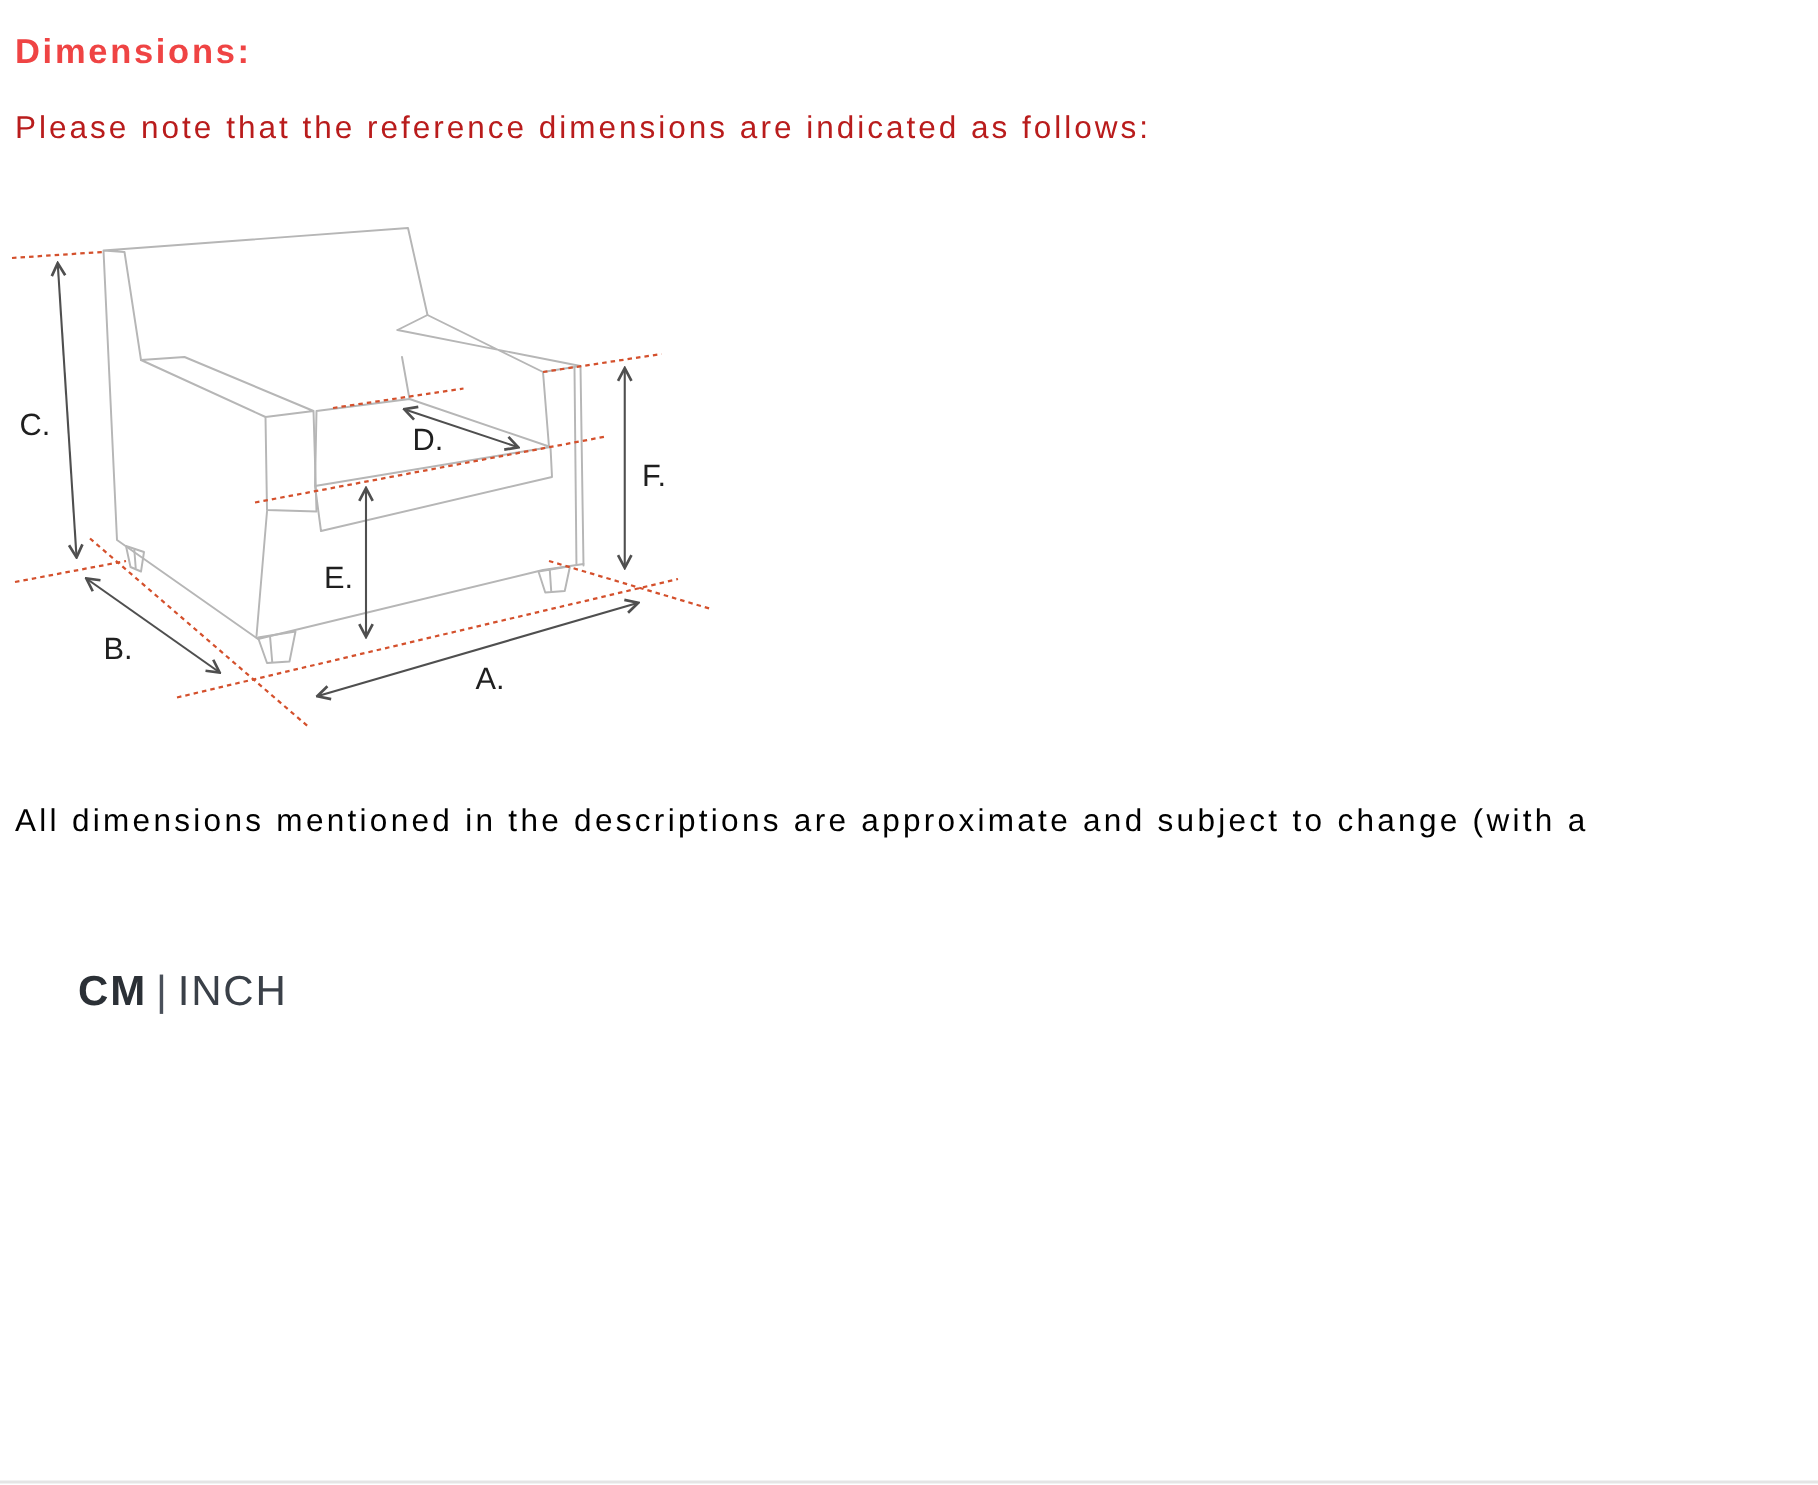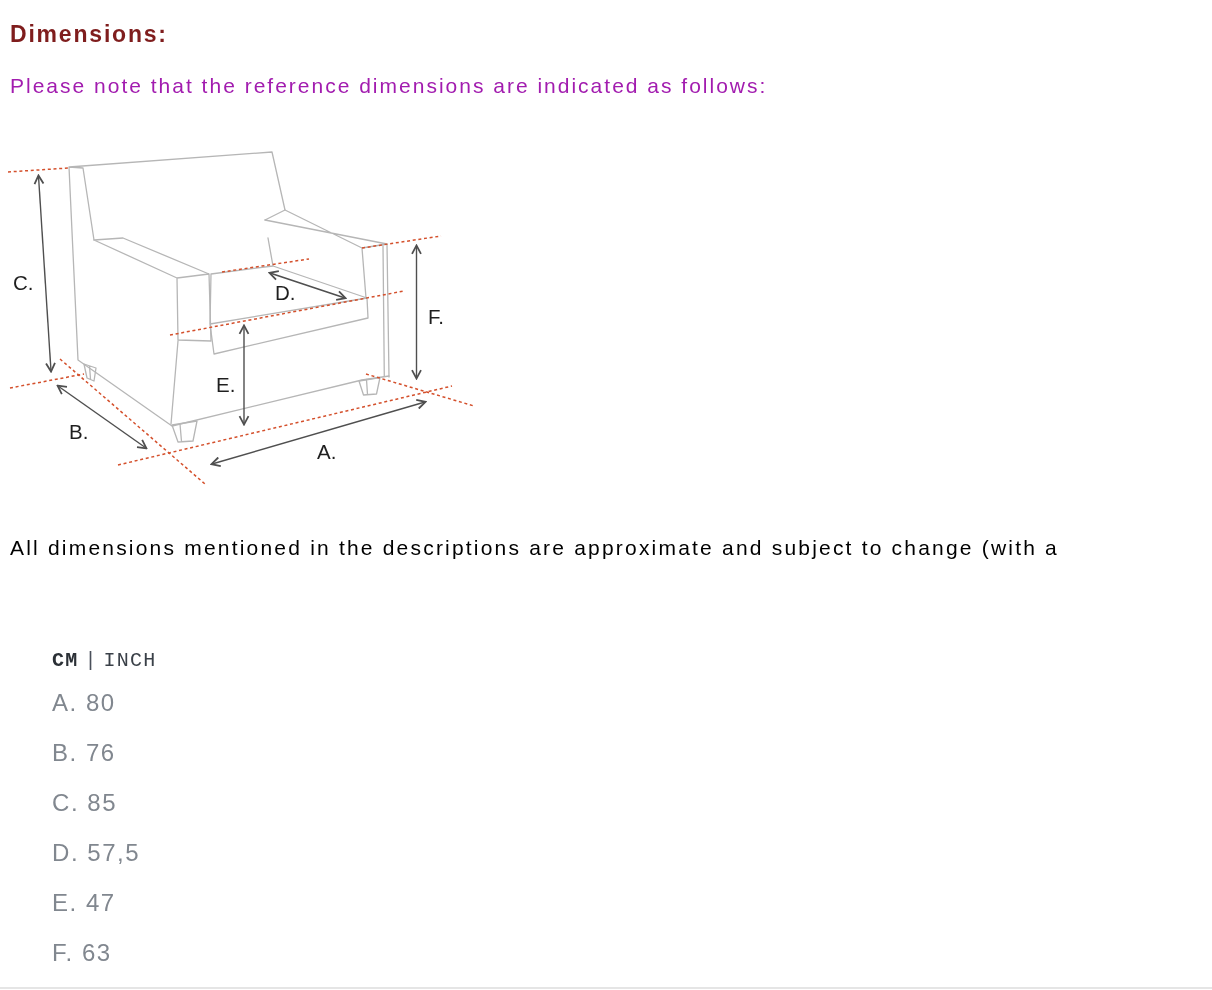--- a/index.html
+++ b/index.html
@@ -1,26 +1,26 @@
 <!DOCTYPE html>
 <html><head>
 <meta charset="utf-8">
 <style>
   html,body{margin:0;padding:0;background:#ffffff;}
   body{width:1212px;height:990px;position:relative;overflow:hidden;
        font-family:"Liberation Sans", sans-serif;}
   .page-heading{position:absolute;top:2px;left:10px;font-size:23px;font-weight:bold;
-       letter-spacing:1.8px;color:#7f1d1d;}
-  .intro-text{position:absolute;top:74px;left:10px;font-size:21px;color:#a21caf;
+       letter-spacing:1.8px;color:#ef4444;}
+  .intro-text{position:absolute;top:74px;left:10px;font-size:21px;color:#b91c1c;
        letter-spacing:2px;}
   .diagram-wrap{position:absolute;top:128px;left:0;width:480px;height:368px;}
   .note-text{position:absolute;top:524px;left:10px;width:1195px;font-size:21px;
        color:#000000;letter-spacing:2.2px;line-height:48px;}
   .dims{position:absolute;top:644px;left:52px;}
-  .dims-header{font-size:20px;letter-spacing:1.2px;color:#3a4048;line-height:34px;font-family:Liberation Mono, monospace;}
+  .dims-header{font-size:28px;letter-spacing:1.2px;color:#3a4048;line-height:34px;}
   .dims-header .unit-primary{font-weight:bold;color:#2b3036;}
   .dims-header .unit-sep{font-weight:300;color:#4a505a;padding:0 6px;}
   .dims-list{list-style:none;margin:0;padding:0;}
   .dims-list li{font-size:24px;line-height:50px;color:#81878f;letter-spacing:1.6px;}
   .dim-value{margin-left:8px;}
   .bottom-rule{position:absolute;left:0;top:987px;width:1212px;height:2px;background:#e5e5e5;}
   text.diagram-label{font-family:"Liberation Sans", sans-serif;font-size:20.5px;fill:#1f1f1f;}
 </style>
 </head>
 <body>
@@ -84,23 +84,15 @@
 </div>
 
 <div class="note-text">
   <div>All dimensions mentioned in the descriptions are approximate and subject to change (with a</div>
 </div>
 
 <div class="dims">
   <div class="dims-header">
     <span class="unit-primary">CM</span><span class="unit-sep">|</span><span class="unit-secondary">INCH</span>
   </div>
-  <ul class="dims-list">
-    <li><span>A.</span><span class="dim-value">80</span></li>
-    <li><span>B.</span><span class="dim-value">76</span></li>
-    <li><span>C.</span><span class="dim-value">85</span></li>
-    <li><span>D.</span><span class="dim-value">57,5</span></li>
-    <li><span>E.</span><span class="dim-value">47</span></li>
-    <li><span>F.</span><span class="dim-value">63</span></li>
-  </ul>
 </div>
 
 <div class="bottom-rule"></div>
 
 </body></html>

